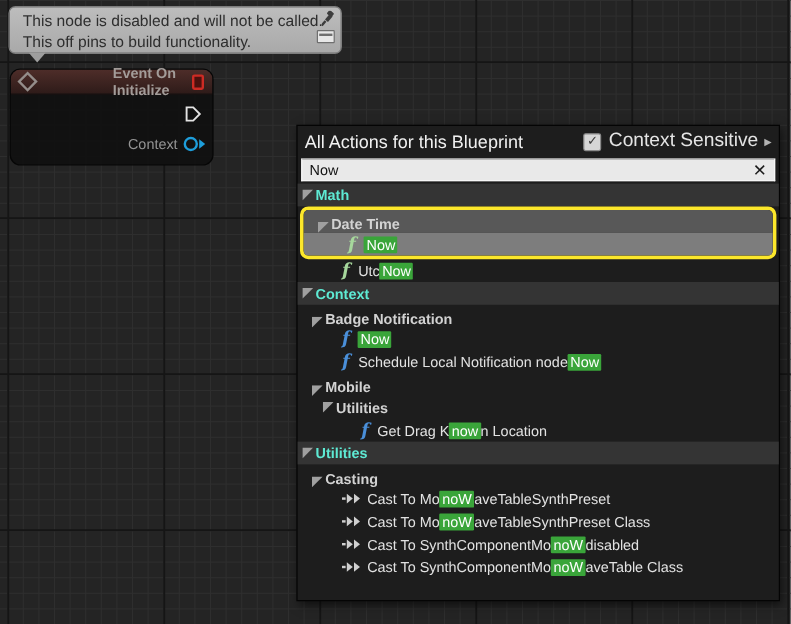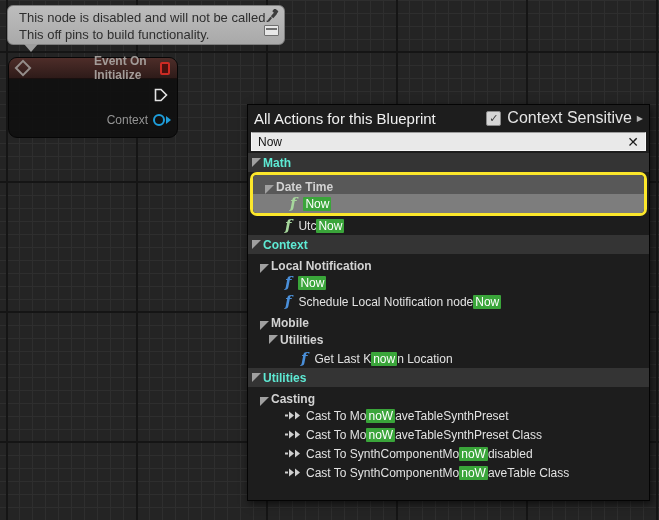--- a/index.html
+++ b/index.html
@@ -172,21 +172,21 @@
             </svg>
           </span>
           <span>Context</span>
         </div>
         <div class="row sub ind1">
           <span style="display: flex;">
             <svg class="tri" viewBox="0 0 9 9">
               <polygon points="0,0 9,0 0,9" fill="#a0a0a0"></polygon>
             </svg>
           </span>
-          <span>Local Notification</span>
+          <span>Badge Notification</span>
         </div>
         <div class="row fn2">
           <span class="f-icon f-blue">f</span>
           <span class="match">Now</span>
         </div>
         <div class="row fn2">
           <span class="f-icon f-blue">f</span>
           <span>Schedule Local Notification node </span>
           <span class="match">Now</span>
         </div>
@@ -201,21 +201,21 @@
         <div class="row sub ind2">
           <span style="display: flex;">
             <svg class="tri" viewBox="0 0 9 9">
               <polygon points="0,0 9,0 0,9" fill="#a0a0a0"></polygon>
             </svg>
           </span>
           <span>Utilities</span>
         </div>
         <div class="row fn3">
           <span class="f-icon f-blue">f</span>
-          <span>Get Last K</span>
+          <span>Get Drag K</span>
           <span class="match">now</span>
           <span>n Location</span>
         </div>
         <div class="row cat ind0">
           <span style="display: flex;">
             <svg class="tri" viewBox="0 0 9 9">
               <polygon points="0,0 9,0 0,9" fill="#a0a0a0"></polygon>
             </svg>
           </span>
           <span>Utilities</span>

